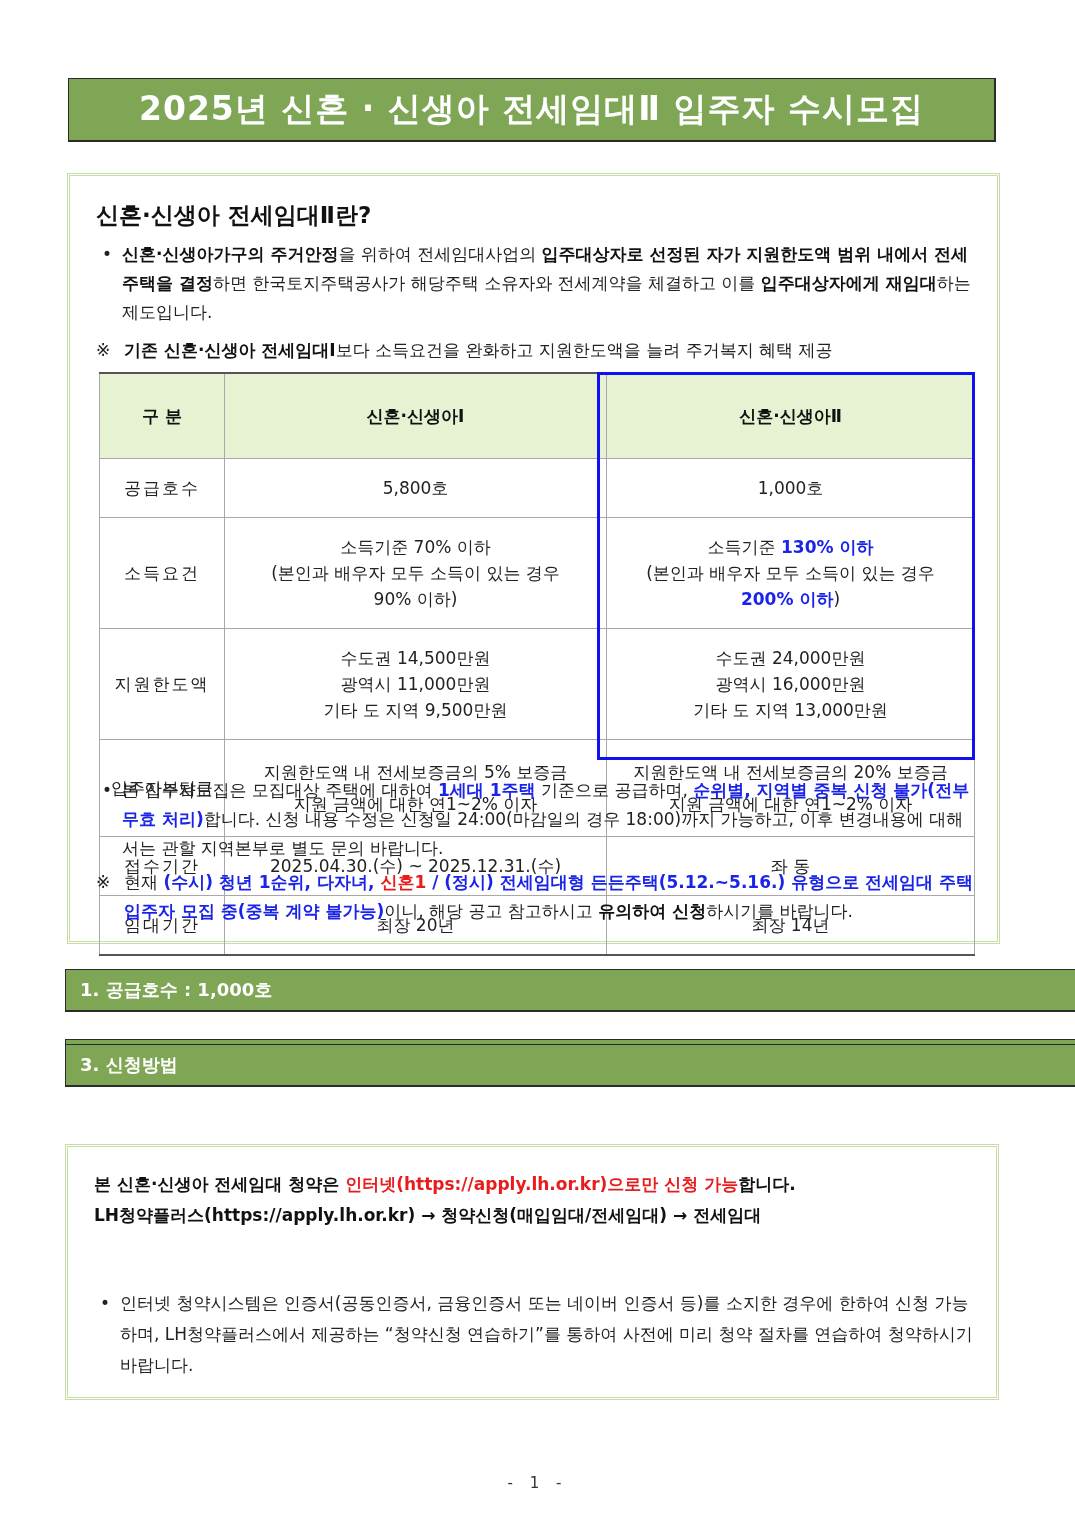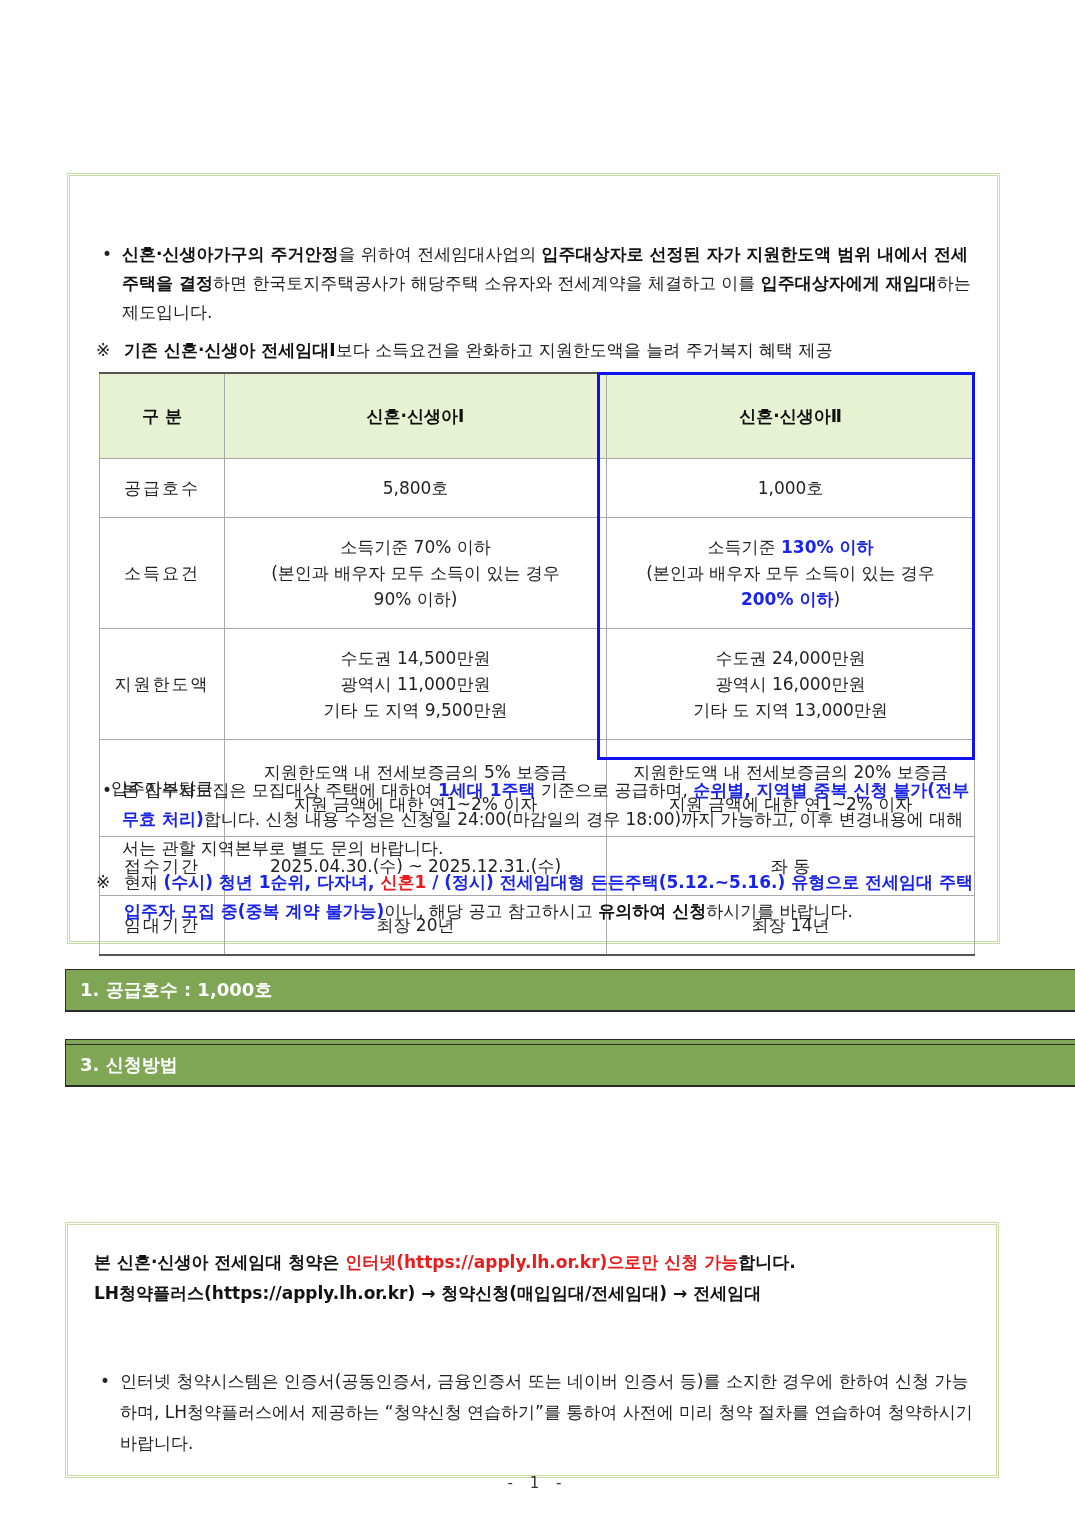--- a/index.html
+++ b/index.html
@@ -25,30 +25,34 @@
   table.cmp tr.head th { background:#e6f2d2; font-weight:bold; height:52px; color:#111; }
   table.cmp tr:first-child th { border-top:2px solid #555; }
   table.cmp tr:last-child td { border-bottom:2px solid #555; }
   table.cmp td.lbl { width:120px; letter-spacing:2px; }
   table.cmp td.c1, table.cmp th.c1 { width:377px; }
   .blue-frame { position:absolute; left:527px; top:196px; width:378px; height:388px; border:3px solid #1010f0; box-sizing:border-box; pointer-events:none; }
 
   .sec-bar { position:absolute; left:65px; width:1020px; height:43px; background:#7ea655; border:1px solid #2b2b2b; border-right-width:2px; border-bottom-width:2px; box-sizing:border-box; display:flex; align-items:center; padding-left:14px; }
   .sec-bar span { color:#fff; font-weight:bold; font-size:18px; }
 
-  .apply-box { position:absolute; left:65px; top:1222px; width:934px; height:256px; border:3px double #c6dea5; box-sizing:border-box; }
+  .apply-box { position:absolute; left:65px; top:1144px; width:934px; height:256px; border:3px double #c6dea5; box-sizing:border-box; }
   .page-num { position:absolute; left:0; width:1075px; top:1474px; text-align:center; font-size:15px; color:#333; letter-spacing:6px; }
 </style>
 </head>
 <body>
 
 <div class="page">
 
+  <div class="title-bar">
+    <span>2025년 신혼 · 신생아 전세임대Ⅱ 입주자 수시모집</span>
+  </div>
 
   <div class="intro-box">
+    <div class="intro-heading">신혼·신생아 전세임대Ⅱ란?</div>
 
     <div class="para" style="left:26px; top:64px; width:880px;">
       <div class="bullet-item">
         <span class="dot">•</span>
         <b>신혼·신생아가구의 주거안정</b><span>을 위하여 전세임대사업의 </span><b>입주대상자로 선정된 자가 지원한도액 범위 내에서 전세주택을 결정</b><span>하면 한국토지주택공사가 해당주택 소유자와 전세계약을 체결하고 이를 </span><b>입주대상자에게 재임대</b><span>하는 제도입니다.</span>
       </div>
     </div>
 
     <div class="para" style="left:26px; top:160px; width:890px;">
       <div class="note-item">

